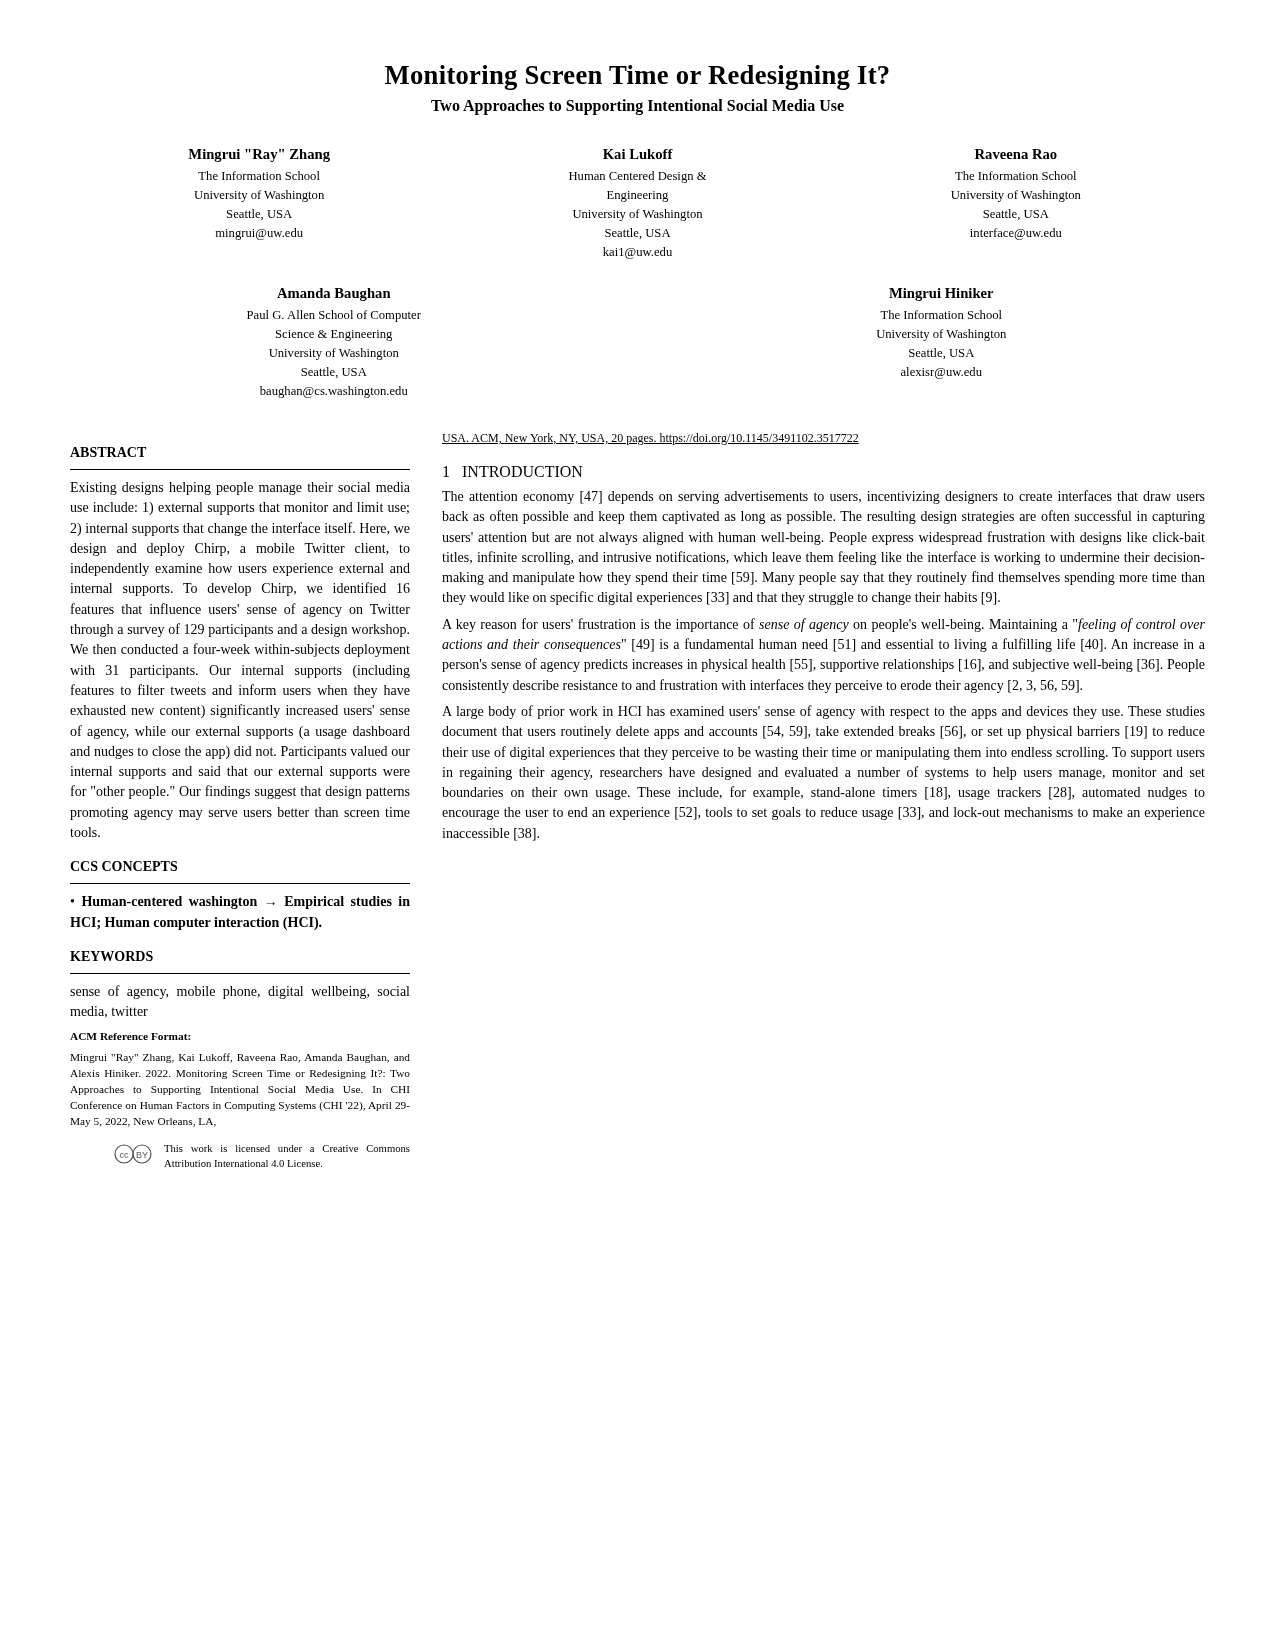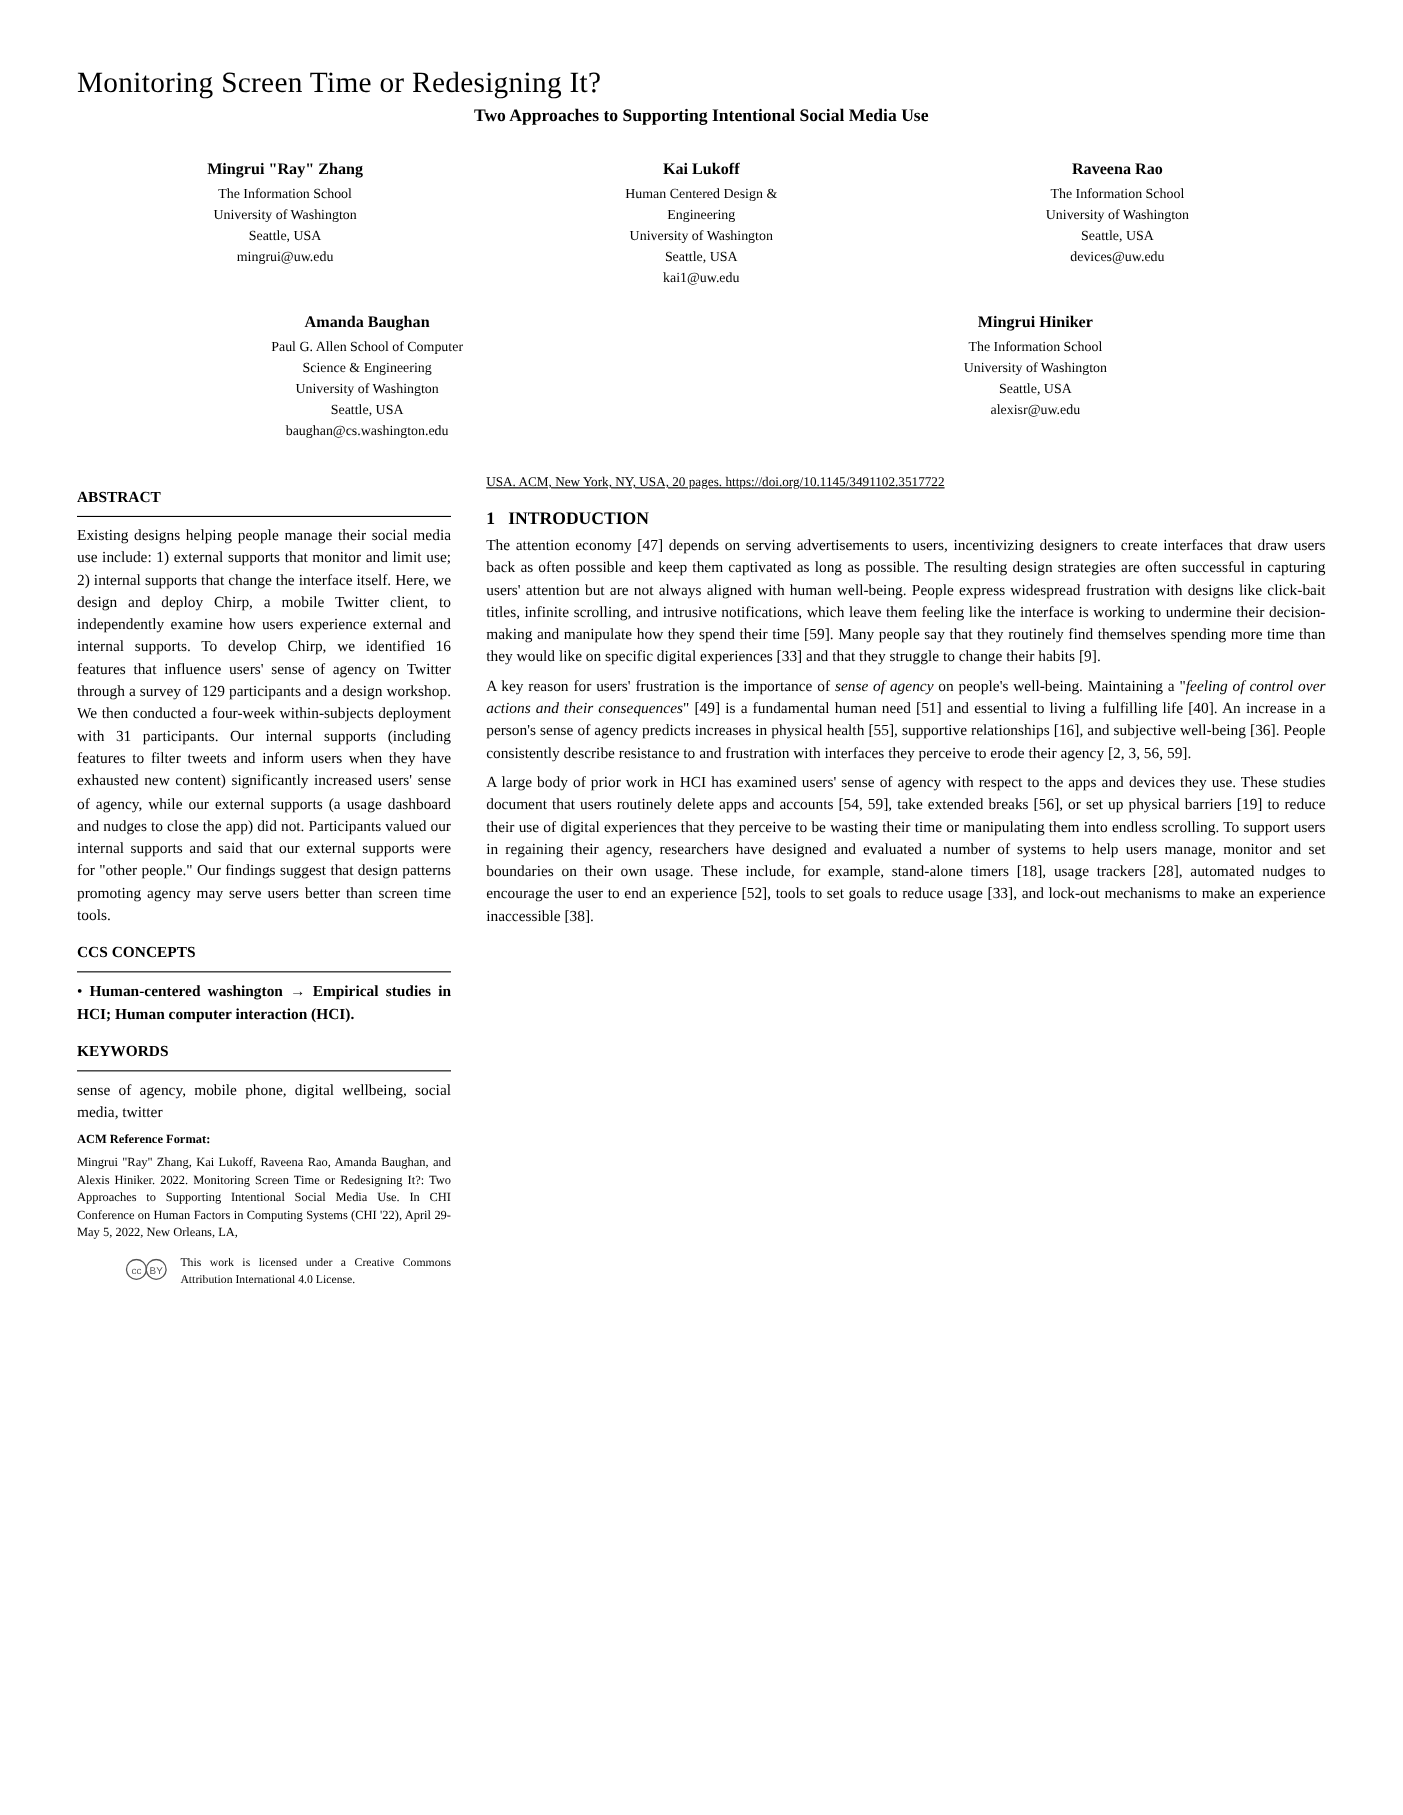--- a/index.html
+++ b/index.html
@@ -6,22 +6,23 @@
     body {
       background: #fff;
       font-family: "Times New Roman", Times, serif;
       font-size: 10.5pt;
       color: #000;
       width: 1275px;
       min-height: 1650px;
       padding: 60px 70px 60px 70px;
     }
     .paper-title {
+      text-align: center;
       font-size: 20pt;
-      font-weight: normal;
+      font-weight: bold;
       margin-bottom: 6px;
       letter-spacing: 0.01em;
     }
     .paper-subtitle {
       text-align: center;
       font-size: 12pt;
       font-weight: bold;
       font-style: normal;
       margin-bottom: 28px;
       color: #000;
@@ -63,21 +64,21 @@
     }
     .section-heading {
       font-size: 10.5pt;
       font-weight: bold;
       text-transform: uppercase;
       margin-bottom: 6px;
       margin-top: 16px;
     }
     .section-heading-num {
       font-size: 12pt;
-      font-weight: bold;
+      font-weight: normal;
       margin-bottom: 6px;
       margin-top: 16px;
     }
     p {
       line-height: 1.45;
       margin-bottom: 6px;
       text-align: justify;
     }
     .small-text {
       font-size: 8.5pt;
@@ -133,21 +134,21 @@
     <span>Engineering</span><br>
     <span>University of Washington</span><br>
     <span>Seattle, USA</span><br>
     <span>kai1@uw.edu</span>
   </div>
   <div class="author-block">
     <span class="author-name bold">Raveena Rao</span>
     <span>The Information School</span><br>
     <span>University of Washington</span><br>
     <span>Seattle, USA</span><br>
-    <span>devices@uw.edu</span>
+    <span>interface@uw.edu</span>
   </div>
 </div>
 
 <div class="authors-row2">
   <div class="author-block">
     <span class="author-name bold">Amanda Baughan</span>
     <span>Paul G. Allen School of Computer</span><br>
     <span>Science &amp; Engineering</span><br>
     <span>University of Washington</span><br>
     <span>Seattle, USA</span><br>

